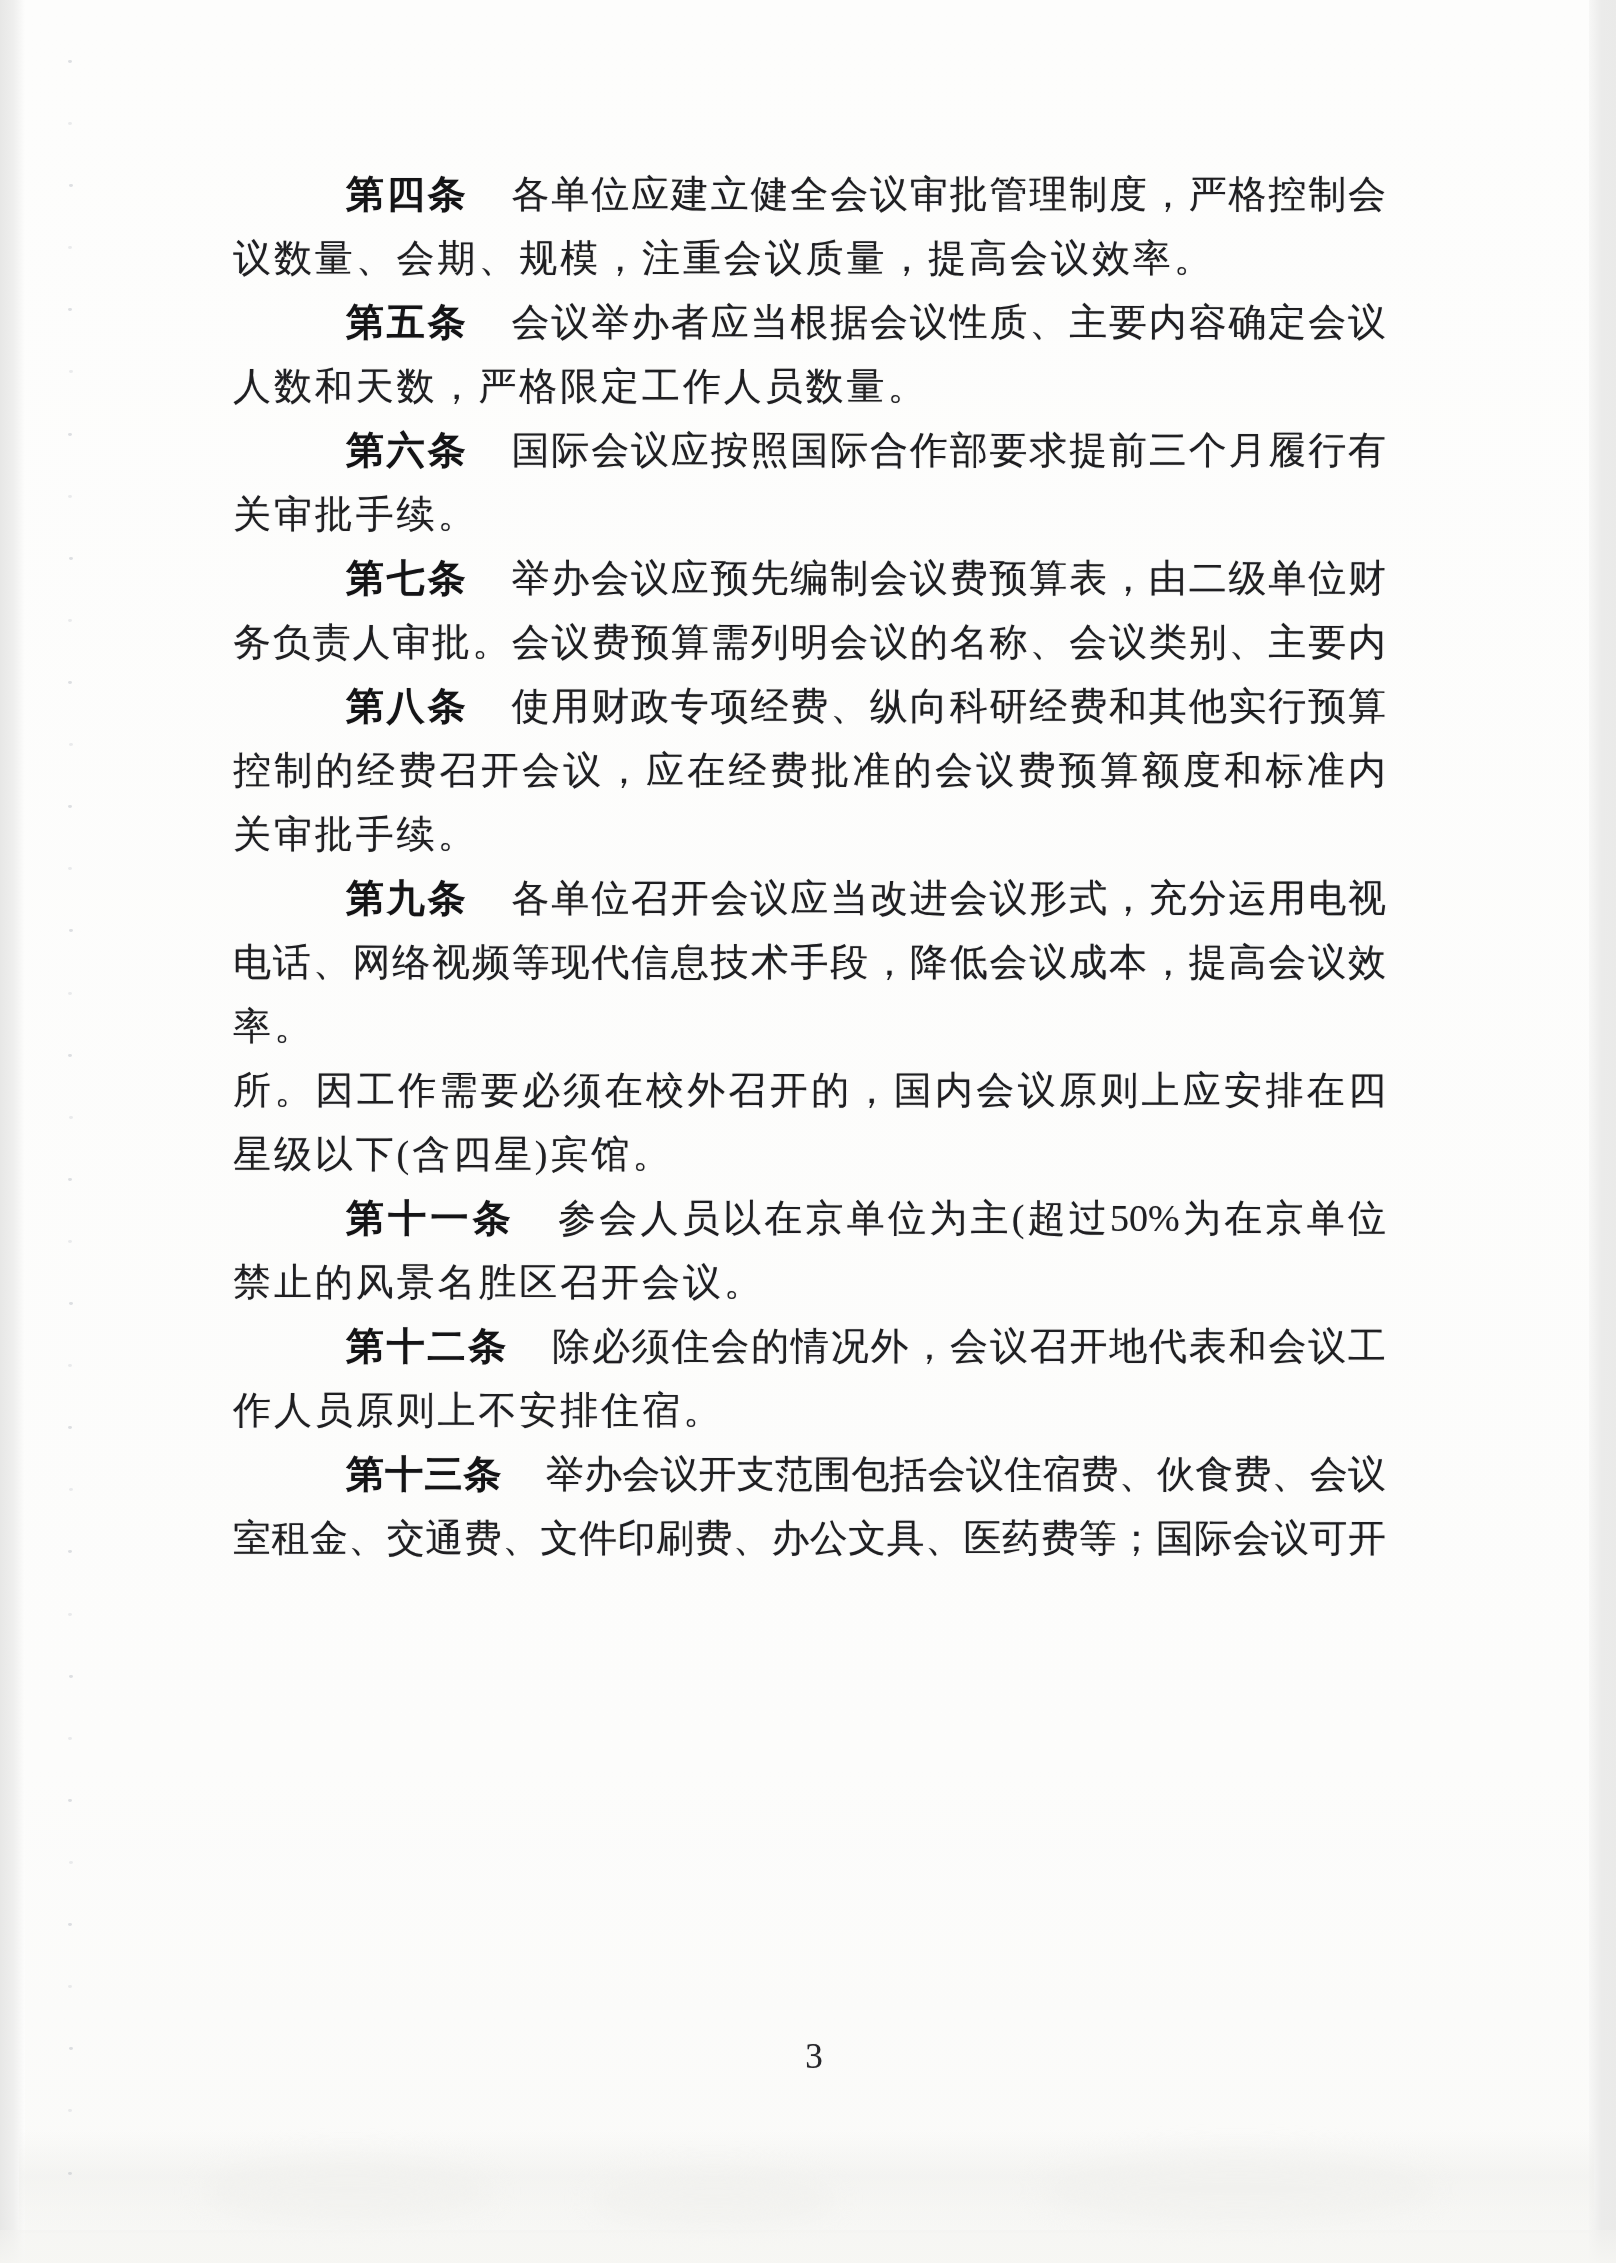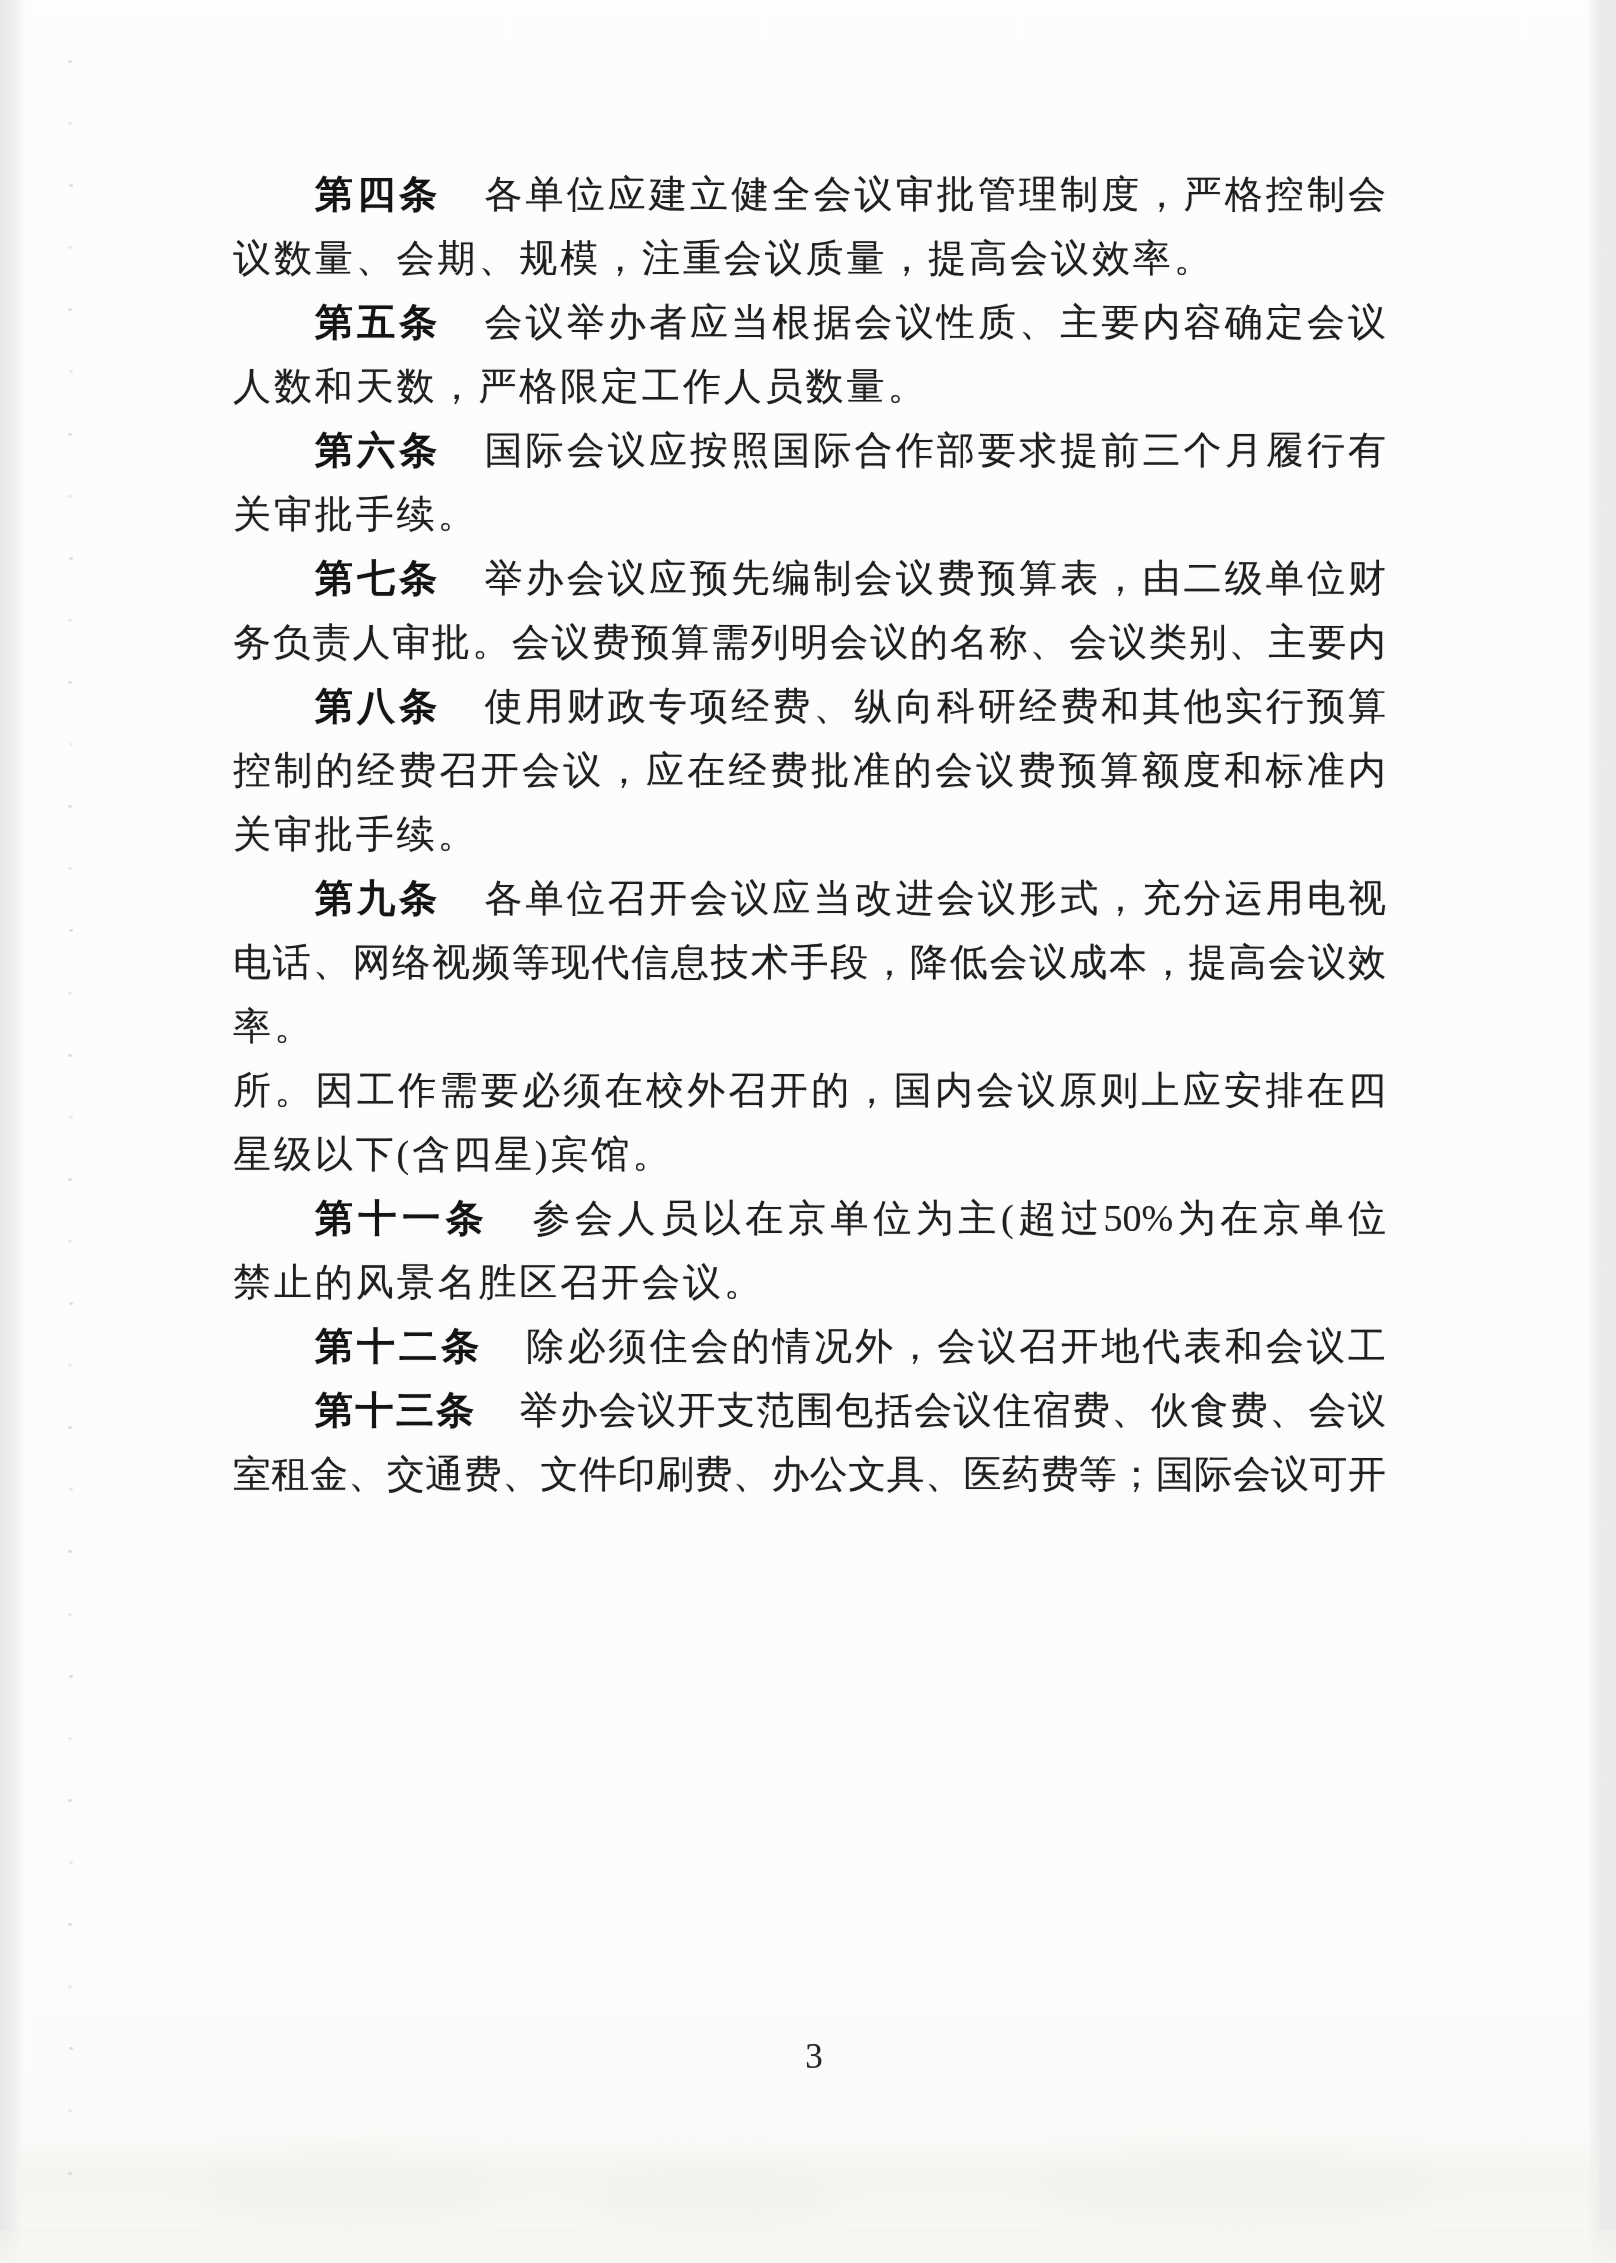--- a/index.html
+++ b/index.html
@@ -42,21 +42,21 @@
     position:absolute;left:233px;top:162px;width:1153px;
     font-size:38px;line-height:64px;
     text-shadow:0 0 1px rgba(25,25,28,.38);
   }
   .line{height:64px;overflow:hidden;white-space:nowrap;}
   .line.fill{text-align:justify;text-align-last:justify;white-space:normal;}
   .line.last{letter-spacing:2.9px;}
   .line.start{padding-left:82px;}
   .article-label{
     font-family:Liberation Sans, sans-serif;
-    font-weight:700;color:#141416;margin-right:43px;letter-spacing:1px;
+    font-weight:700;color:#141416;margin-right:43px;letter-spacing:1px;margin-left:31px;
   }
   .line.chapter{
     text-align:center;text-align-last:center;padding-left:0;
     font-family:"Liberation Sans","DejaVu Sans",sans-serif;
     font-weight:700;font-size:44px;color:#141416;letter-spacing:1.9px;
     white-space:nowrap;
   }
   .line.chapter:first-child{margin-bottom:28.5px;}
   .line.chapter:not(:first-child){margin-top:17px;margin-bottom:23px;}
 
@@ -91,20 +91,21 @@
       <div class="line cont fill">控制的经费召开会议，应在经费批准的会议费预算额度和标准内</div>
       <div class="line cont last">关审批手续。</div>
       <div class="line start fill"><span class="article-label">第九条</span><span>各单位召开会议应当改进会议形式，充分运用电视</span></div>
       <div class="line cont fill">电话、网络视频等现代信息技术手段，降低会议成本，提高会议效</div>
       <div class="line cont last">率。</div>
       <div class="line cont fill">所。因工作需要必须在校外召开的，国内会议原则上应安排在四</div>
       <div class="line cont last">星级以下(含四星)宾馆。</div>
       <div class="line start fill"><span class="article-label">第十一条</span><span>参会人员以在京单位为主(超过50%为在京单位</span></div>
       <div class="line cont last">禁止的风景名胜区召开会议。</div>
       <div class="line start fill"><span class="article-label">第十二条</span><span>除必须住会的情况外，会议召开地代表和会议工</span></div>
+      <div class="line cont last">作人员原则上不安排住宿。</div>
       <div class="line start fill"><span class="article-label">第十三条</span><span>举办会议开支范围包括会议住宿费、伙食费、会议</span></div>
       <div class="line cont fill">室租金、交通费、文件印刷费、办公文具、医药费等；国际会议可开</div>
     </main>
 
   <div class="page-number">3</div>
 <div class="speckle" style="left: 68px; top: 60px; opacity: 0.38;"></div>
     <div class="speckle" style="left: 68px; top: 122px; opacity: 0.22;"></div>
     <div class="speckle" style="left: 69px; top: 184px; opacity: 0.38;"></div>
     <div class="speckle" style="left: 68px; top: 246px; opacity: 0.22;"></div>
     <div class="speckle" style="left: 68px; top: 308px; opacity: 0.38;"></div>

